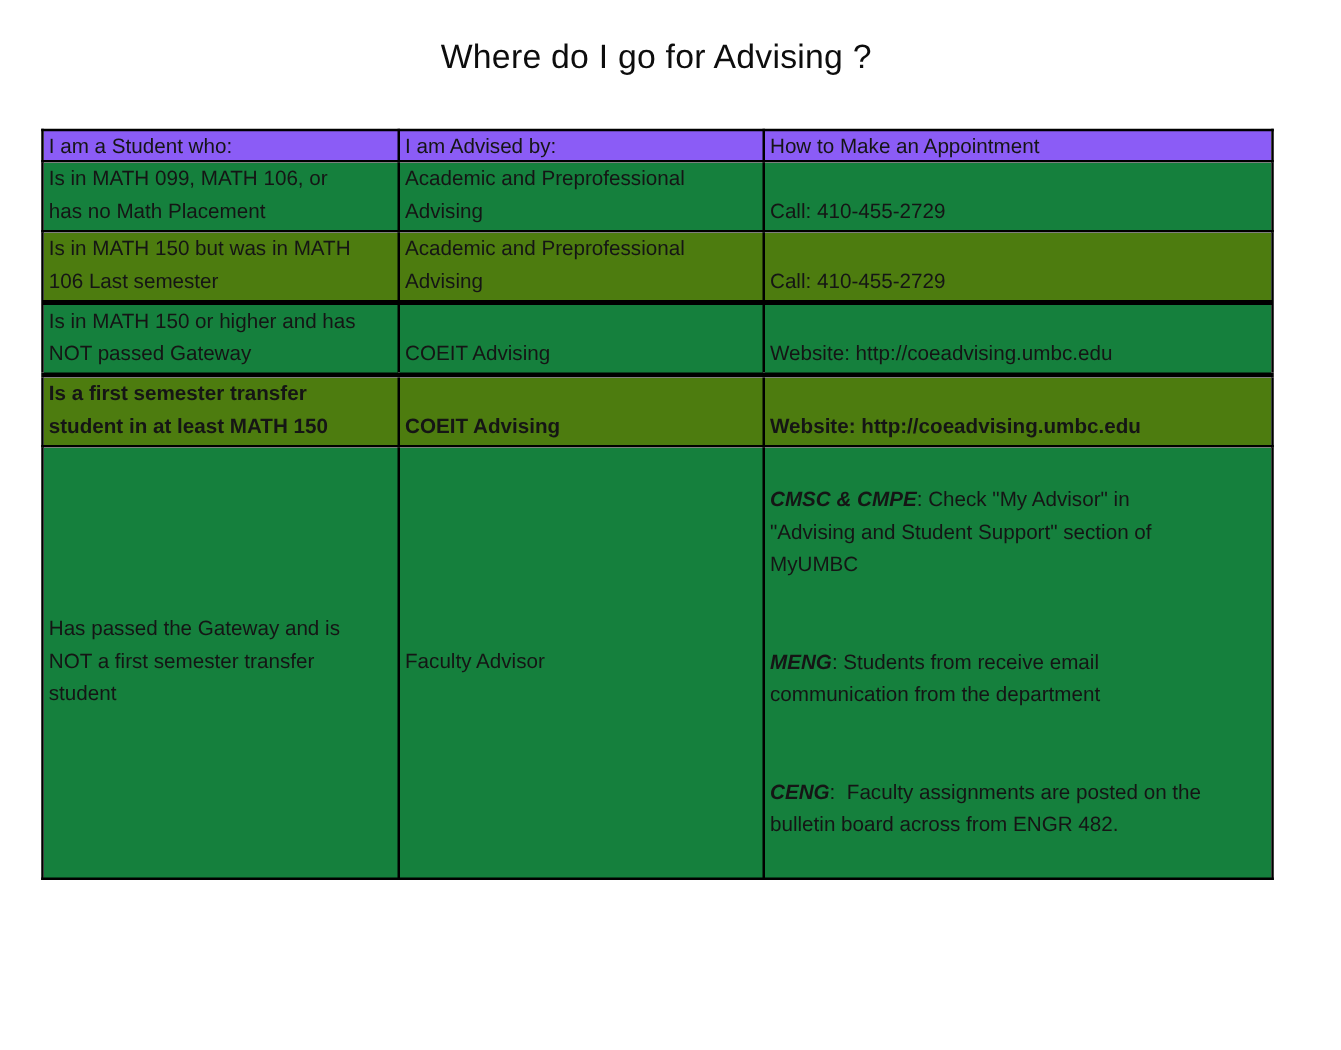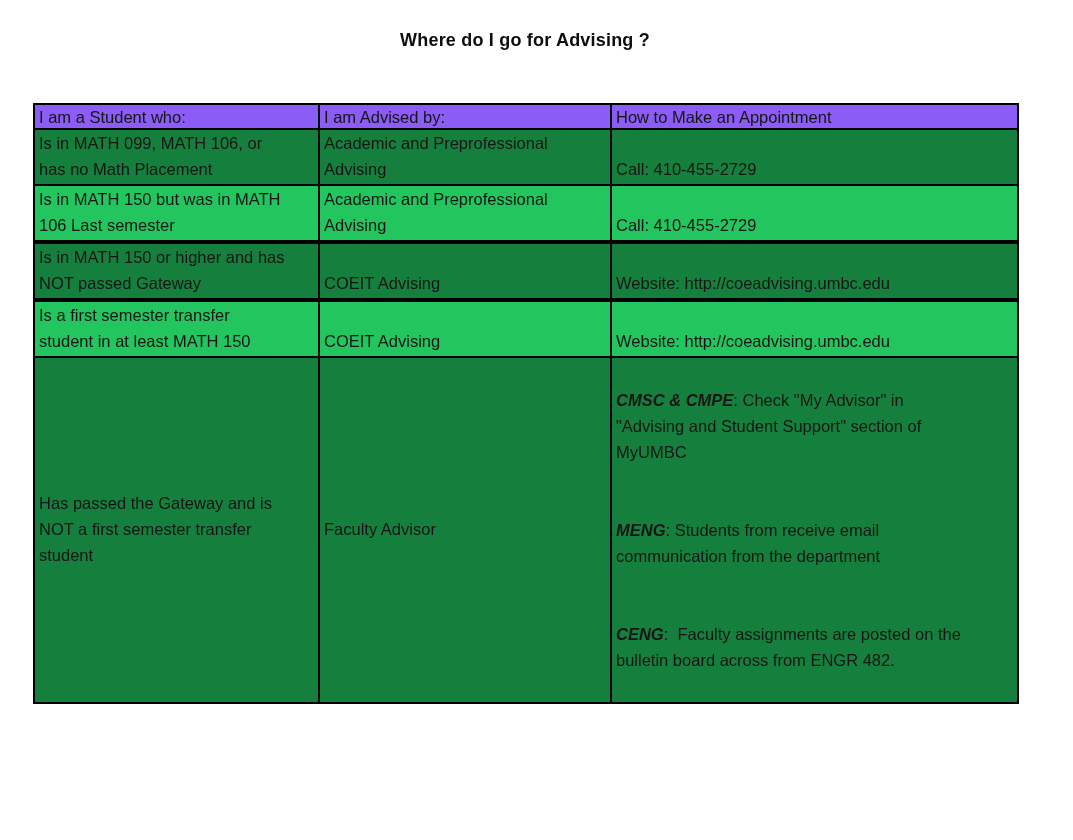--- a/index.html
+++ b/index.html
@@ -11,22 +11,22 @@
     overflow: hidden;
   }
   .page { position: relative; width: 1073px; height: 840px; }
 
   .title-wrap {
     position: absolute;
     left: 33px; top: 30px; width: 984px;
     text-align: center;
   }
   .title {
-    font-size: 18px;
-    font-weight: bold;
+    font-size: 27px;
+    font-weight: normal;
     color: #0d0d0d;
     letter-spacing: 0.2px;
     text-align: center;
   }
 
   table.advising {
     position: absolute;
     left: 33px; top: 103px;
     width: 984px;
     border-collapse: collapse;
@@ -53,25 +53,25 @@
   }
 
   td {
     vertical-align: bottom;
     padding: 0 5px 2px 4px;
     white-space: pre-line;
     overflow: hidden;
   }
 
   tr.bg-blue td { background: #15803d; }
-  tr.bg-tan  td { background: #22c55e; }
+  tr.bg-tan  td { background: #4d7c0f; }
 
   tr.h-2 { height: 54px; }
   tr.h-2b { height: 53px; }
-  tr.h-2c { height: 52px; }
+  tr.h-2c { height: 52px; font-weight: bold; }
   tr.h-big { height: 240px; }
 
   tr.thick-top td { border-top: 4px solid #000000; }
 
   td.v-mid { vertical-align: middle; margin-left: 24px; }
 
   td.big-cell { vertical-align: middle; padding-top: 3px; padding-bottom: 3px; }
   .section { white-space: pre-wrap; }
   .section + .section { margin-top: 26px; }
   .b { font-weight: bold; font-style: italic; }

